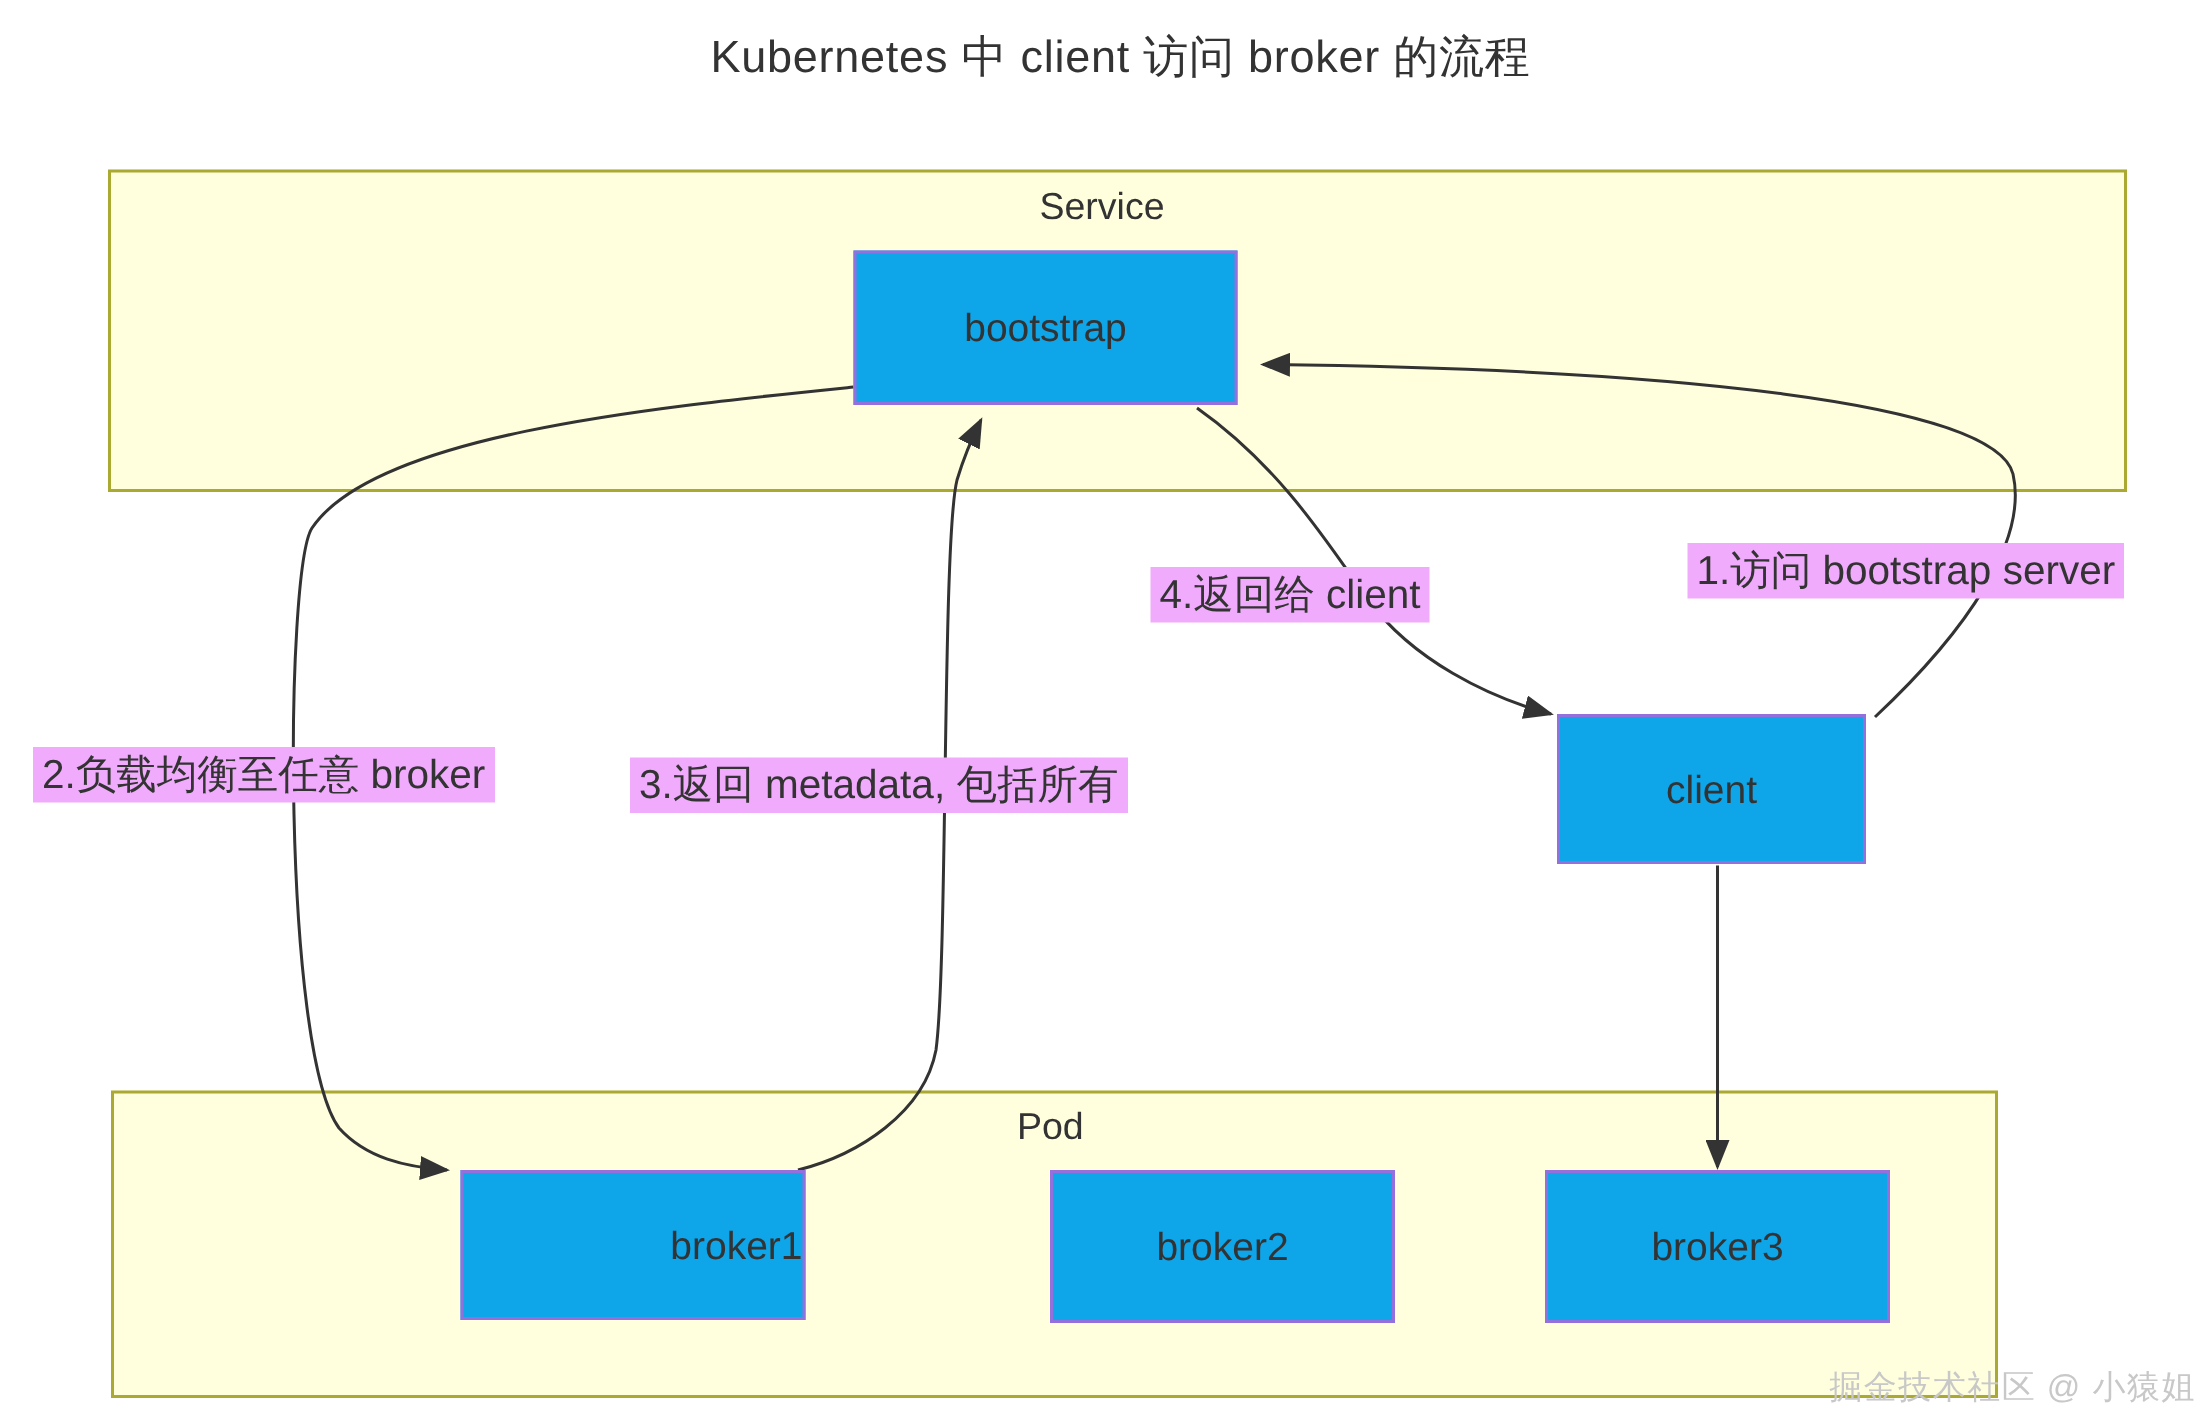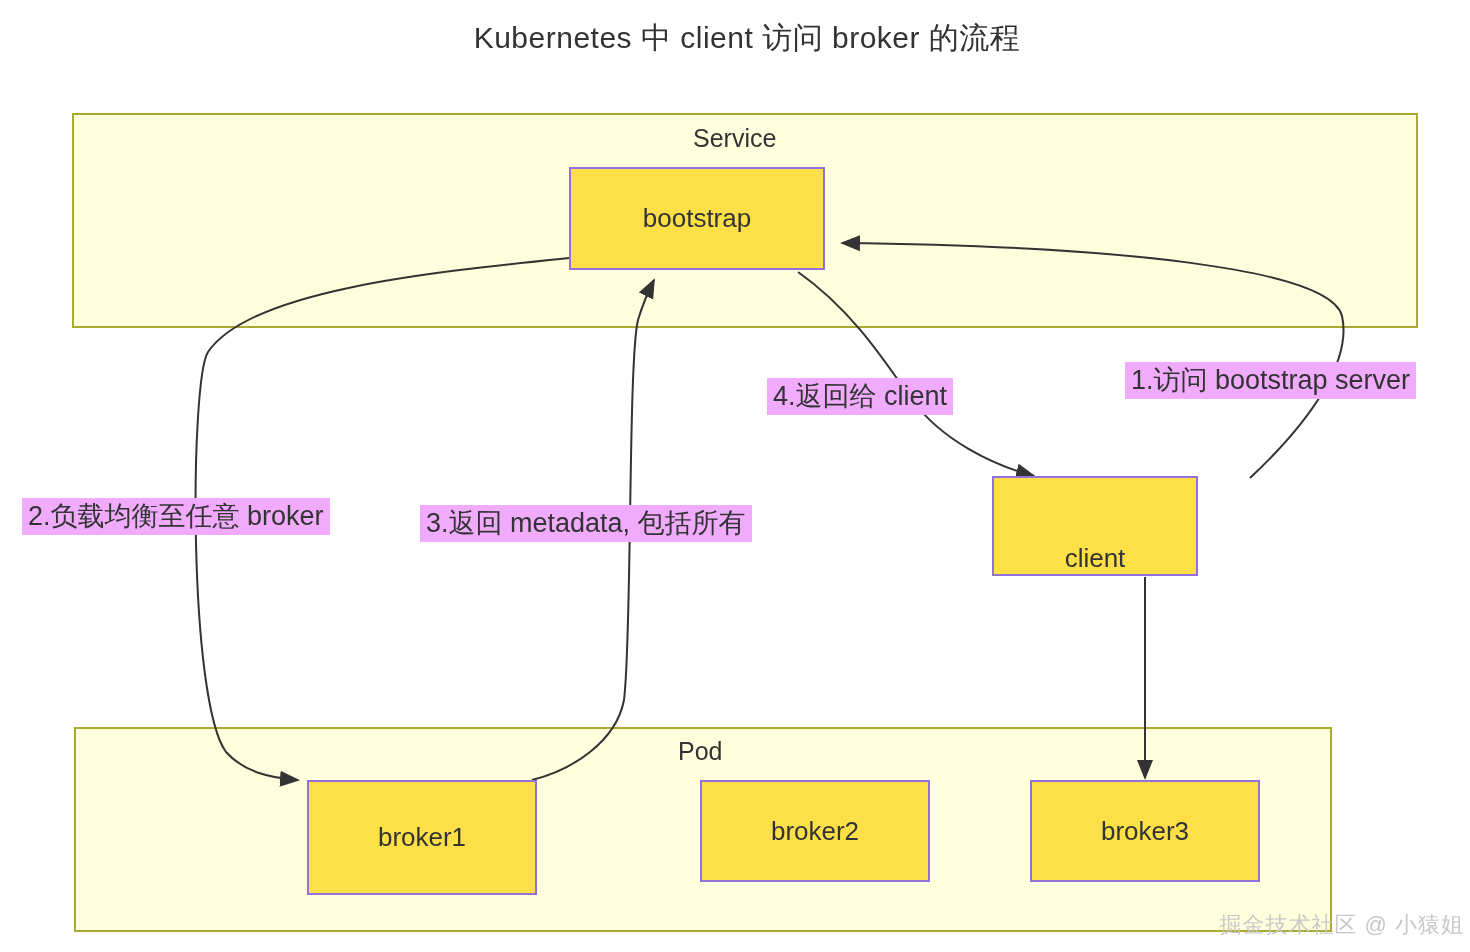--- a/index.html
+++ b/index.html
@@ -36,21 +36,21 @@
     box-sizing: border-box;
   }
   .cluster-label {
     position: absolute;
     font-size: 25px;
     color: #333333;
     white-space: nowrap;
   }
   .node {
     position: absolute;
-    background: #fde047;
+    background: #0ea5e9;
     border: 2px solid #9370db;
     box-sizing: border-box;
     display: flex;
     align-items: center;
     justify-content: center;
     font-size: 26px;
     color: #333333;
   }
   #svg-edges {
     position: absolute;
@@ -112,25 +112,25 @@
 
     <path class="edge-path" marker-end="url(#arrowhead)" d="M 786,272 C 840,310 872,360 900,400 C 930,440 980,465 1022,476"></path>
 
     <path class="edge-path" marker-end="url(#arrowhead)" d="M 1133,577 L 1133,778"></path>
   </svg>
 
   <div class="node" style="left:557px; top:167px; width:256px; height:103px;">
     <span>bootstrap</span>
   </div>
 
-  <div class="node" style="left:980px; top:476px; width:206px; height:100px;align-items:flex-end;">
+  <div class="node" style="left:1026px; top:476px; width:206px; height:100px;">
     <span>client</span>
   </div>
 
-  <div class="node" style="left:295px; top:780px; width:230px; height:115px;">
+  <div class="node" style="left:295px; top:780px; width:230px; height:100px;justify-content:flex-end;">
     <span>broker1</span>
   </div>
 
   <div class="node" style="left:688px; top:780px; width:230px; height:102px;">
     <span>broker2</span>
   </div>
 
   <div class="node" style="left:1018px; top:780px; width:230px; height:102px;">
     <span>broker3</span>
   </div>

